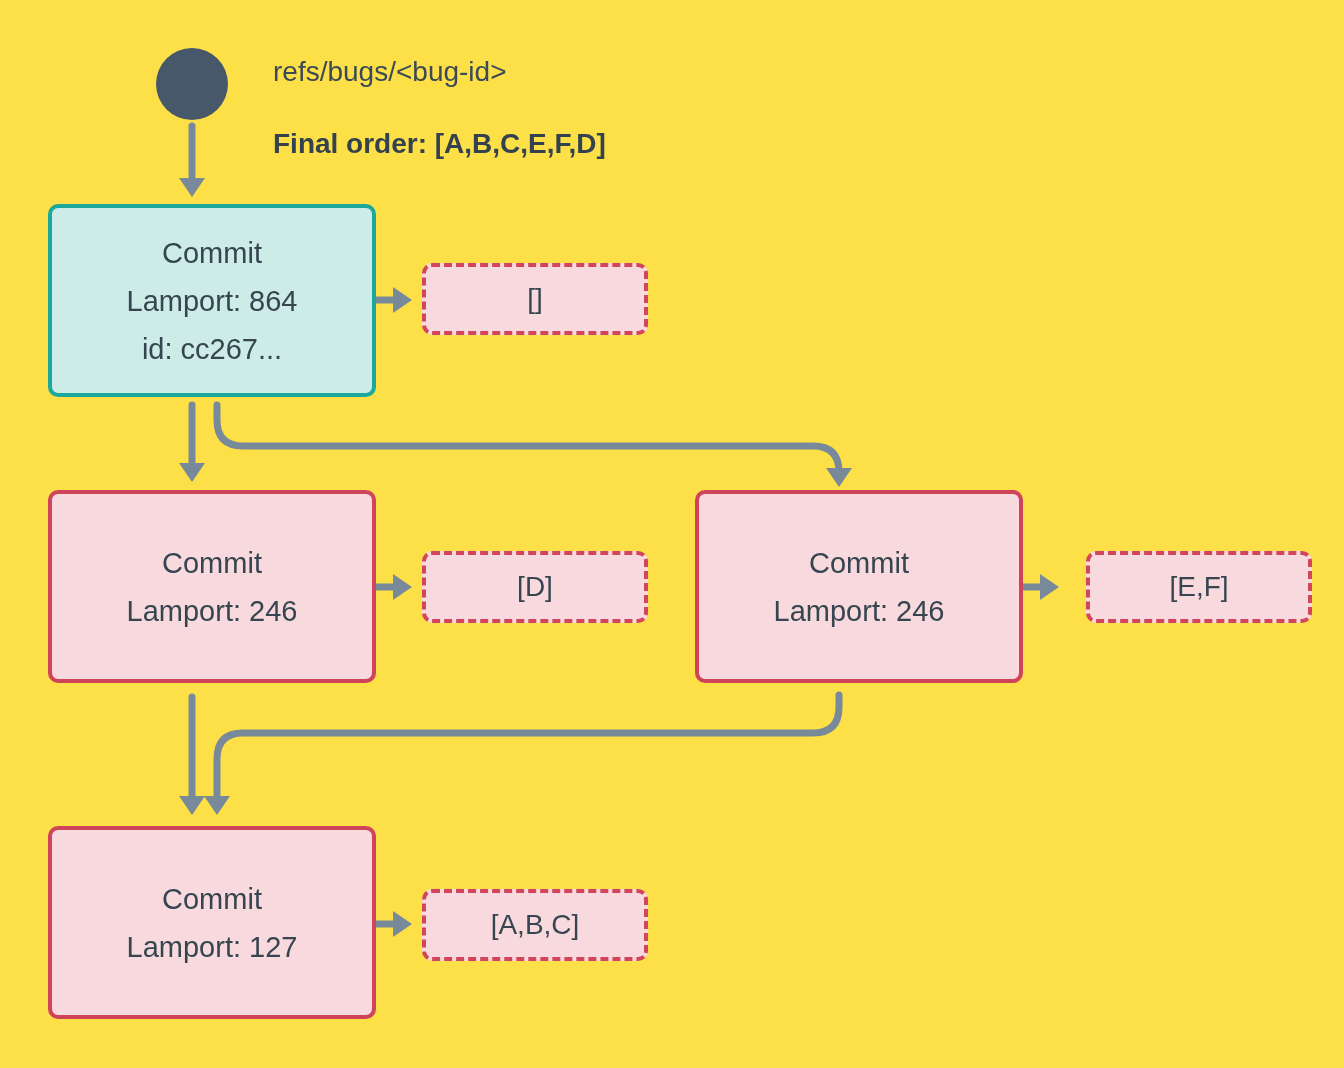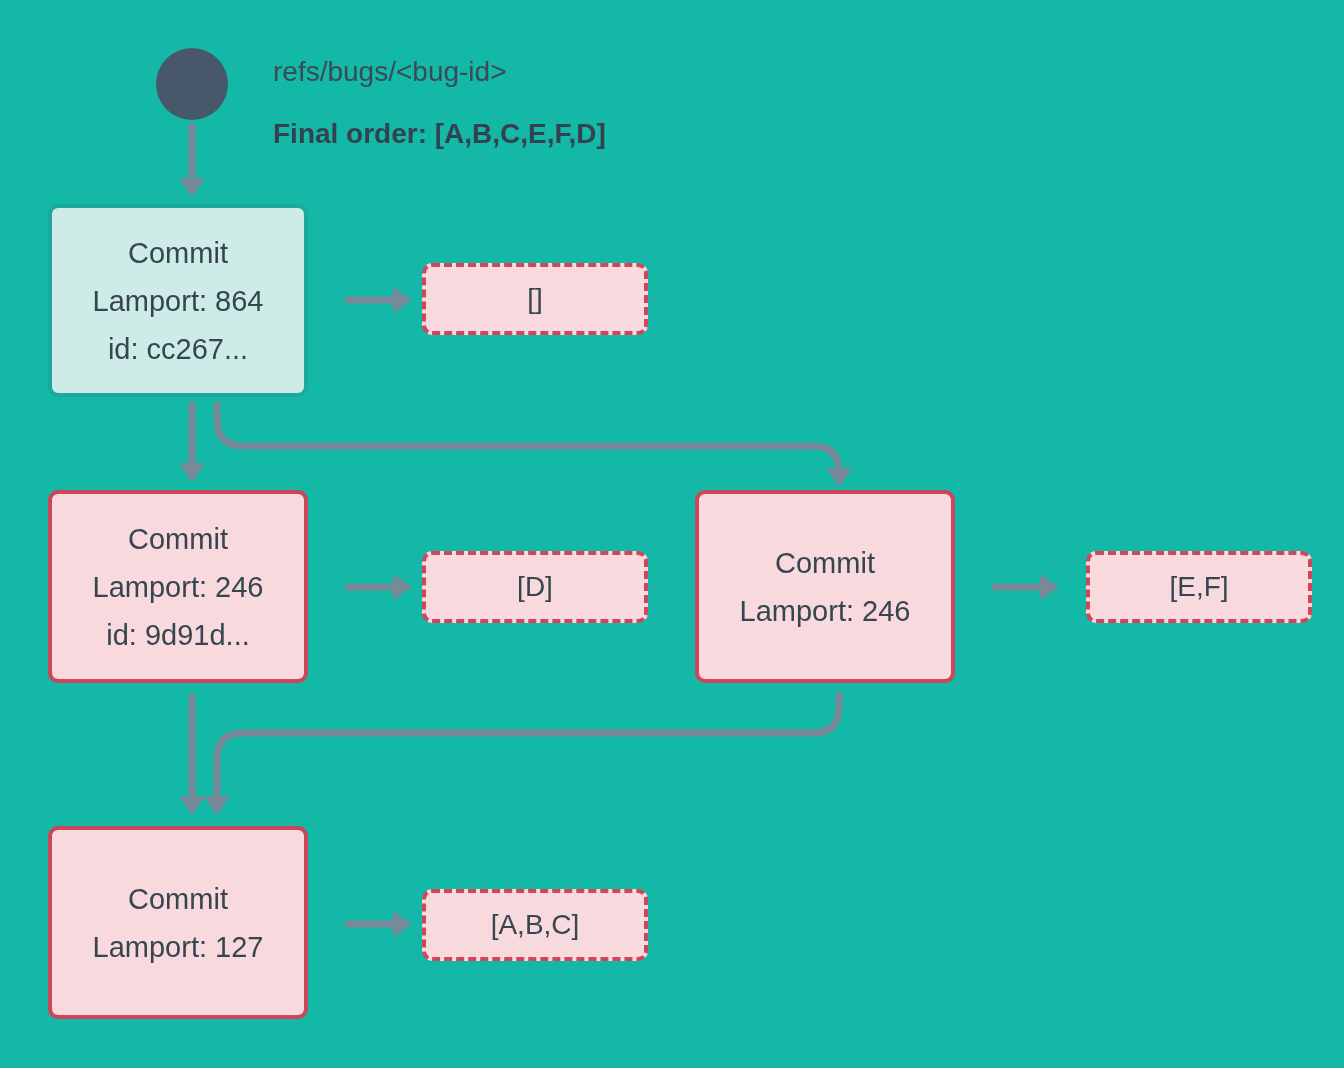--- a/index.html
+++ b/index.html
@@ -5,21 +5,21 @@
   html, body {
     margin: 0;
     padding: 0;
     background: #eef1f5;
     font-family: "Liberation Sans", "DejaVu Sans", sans-serif;
   }
   .canvas {
     position: relative;
     width: 1344px;
     height: 1068px;
-    background: #14b8a6;
+    background: #fde047;
     overflow: hidden;
   }
   .edges {
     position: absolute;
     left: 0; top: 0;
     width: 1344px;
     height: 1068px;
     pointer-events: none;
   }
   .ref-circle {
@@ -31,29 +31,29 @@
   }
   .ref-label {
     position: absolute;
     left: 273px; top: 56px;
     font-size: 28px;
     color: #3b4a56;
     white-space: nowrap;
   }
   .final-order {
     position: absolute;
-    left: 273px; top: 118px;
+    left: 273px; top: 128px;
     font-size: 28px;
     font-weight: bold;
     color: #33424e;
     white-space: nowrap;
   }
   .commit-node {
     position: absolute;
-    width: 260px; height: 193px;
+    width: 328px; height: 193px;
     box-sizing: border-box;
     border-radius: 10px;
     display: flex;
     flex-direction: column;
     align-items: center;
     justify-content: center;
     text-align: center;
     color: #36454f;
     font-size: 29px;
     line-height: 48px;
@@ -127,21 +127,20 @@
     <div>Lamport: 864</div>
     <div>id: cc267...</div>
   </div>
   <div class="ops-box pos-ops-head">
     <span>[]</span>
   </div>
 
   <div class="commit-node normal pos-commit-left">
     <div>Commit</div>
     <div>Lamport: 246</div>
-    <div>id: 9d91d...</div>
   </div>
   <div class="ops-box pos-ops-left">
     <span>[D]</span>
   </div>
 
   <div class="commit-node normal pos-commit-right">
     <div>Commit</div>
     <div>Lamport: 246</div>
   </div>
   <div class="ops-box pos-ops-right">

